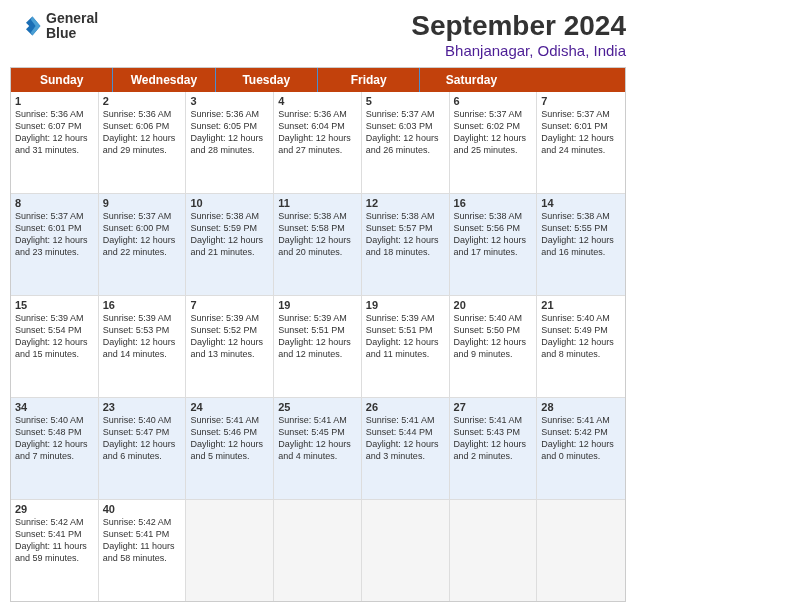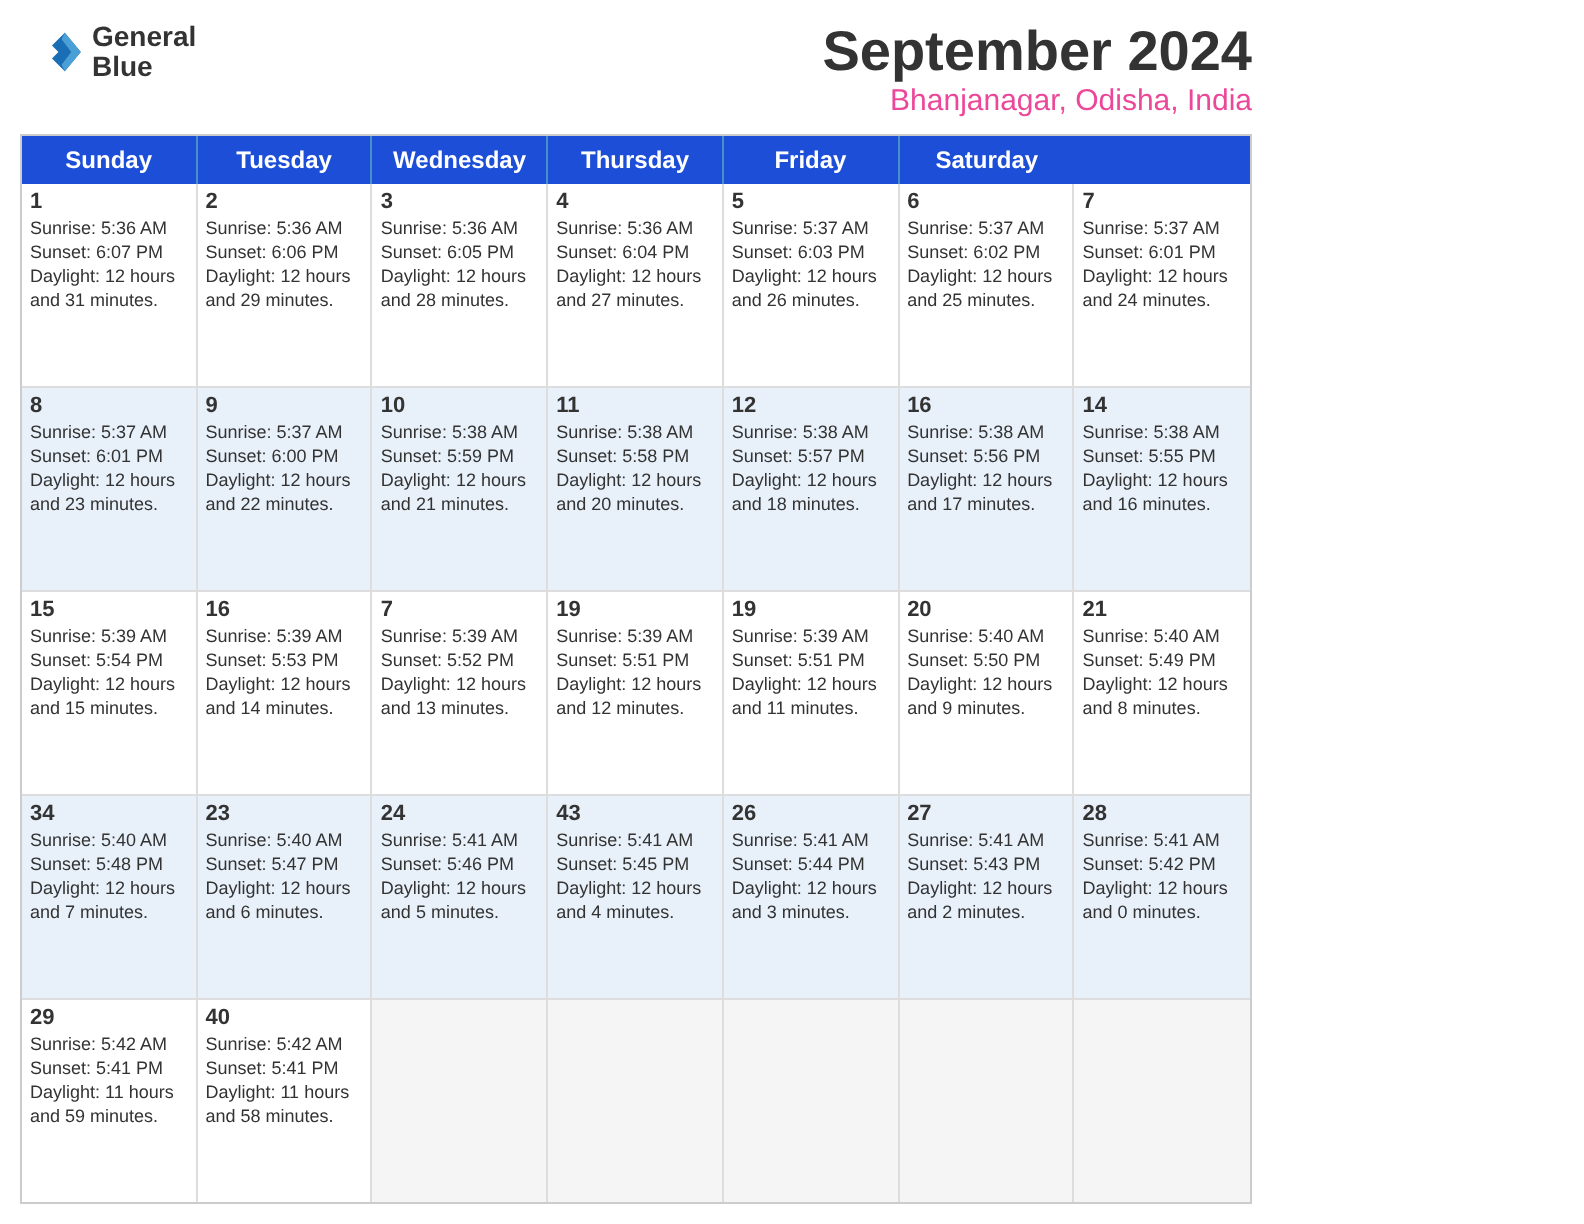--- a/index.html
+++ b/index.html
@@ -41,32 +41,32 @@
     .title-block {
       text-align: right;
     }
     .month-title {
       font-size: 28px;
       font-weight: bold;
       color: #333;
     }
     .location-title {
       font-size: 15px;
-      color: #ec4899;
+      color: #4c1d95;
     }
     .calendar {
       flex: 1;
       display: flex;
       flex-direction: column;
       border: 1px solid #ccc;
     }
     .cal-header {
       display: grid;
-      grid-template-columns: repeat(7, 1fr);
-      background: #1d4ed8;
+      grid-template-columns: repeat(6, 1fr);
+      background: #c2410c;
     }
     .cal-header-cell {
       color: #fff;
       text-align: center;
       padding: 5px 2px;
       font-size: 12px;
       font-weight: bold;
       border-right: 1px solid #4a8ed0;
     }
     .cal-header-cell:last-child { border-right: none; }
@@ -122,23 +122,22 @@
     </div>
     <div class="title-block">
       <div class="month-title">September 2024</div>
       <div class="location-title">Bhanjanagar, Odisha, India</div>
     </div>
   </div>
 
   <div class="calendar">
     <div class="cal-header">
     <div class="cal-header-cell">Sunday</div>
+        <div class="cal-header-cell">Wednesday</div>
         <div class="cal-header-cell">Tuesday</div>
-        <div class="cal-header-cell">Wednesday</div>
-        <div class="cal-header-cell">Thursday</div>
         <div class="cal-header-cell">Friday</div>
         <div class="cal-header-cell">Saturday</div>
       </div>
     <div class="cal-body">
     <div class="cal-row">
           <div class="cal-cell">
             <div class="day-num">1</div>
             <div class="cell-text" style="white-space: pre-line;">Sunrise: 5:36 AM
 Sunset: 6:07 PM
 Daylight: 12 hours
@@ -305,21 +304,21 @@
 and 6 minutes.</div>
           </div>
           <div class="cal-cell alt-row">
             <div class="day-num">24</div>
             <div class="cell-text" style="white-space: pre-line;">Sunrise: 5:41 AM
 Sunset: 5:46 PM
 Daylight: 12 hours
 and 5 minutes.</div>
           </div>
           <div class="cal-cell alt-row">
-            <div class="day-num">43</div>
+            <div class="day-num">25</div>
             <div class="cell-text" style="white-space: pre-line;">Sunrise: 5:41 AM
 Sunset: 5:45 PM
 Daylight: 12 hours
 and 4 minutes.</div>
           </div>
           <div class="cal-cell alt-row">
             <div class="day-num">26</div>
             <div class="cell-text" style="white-space: pre-line;">Sunrise: 5:41 AM
 Sunset: 5:44 PM
 Daylight: 12 hours

